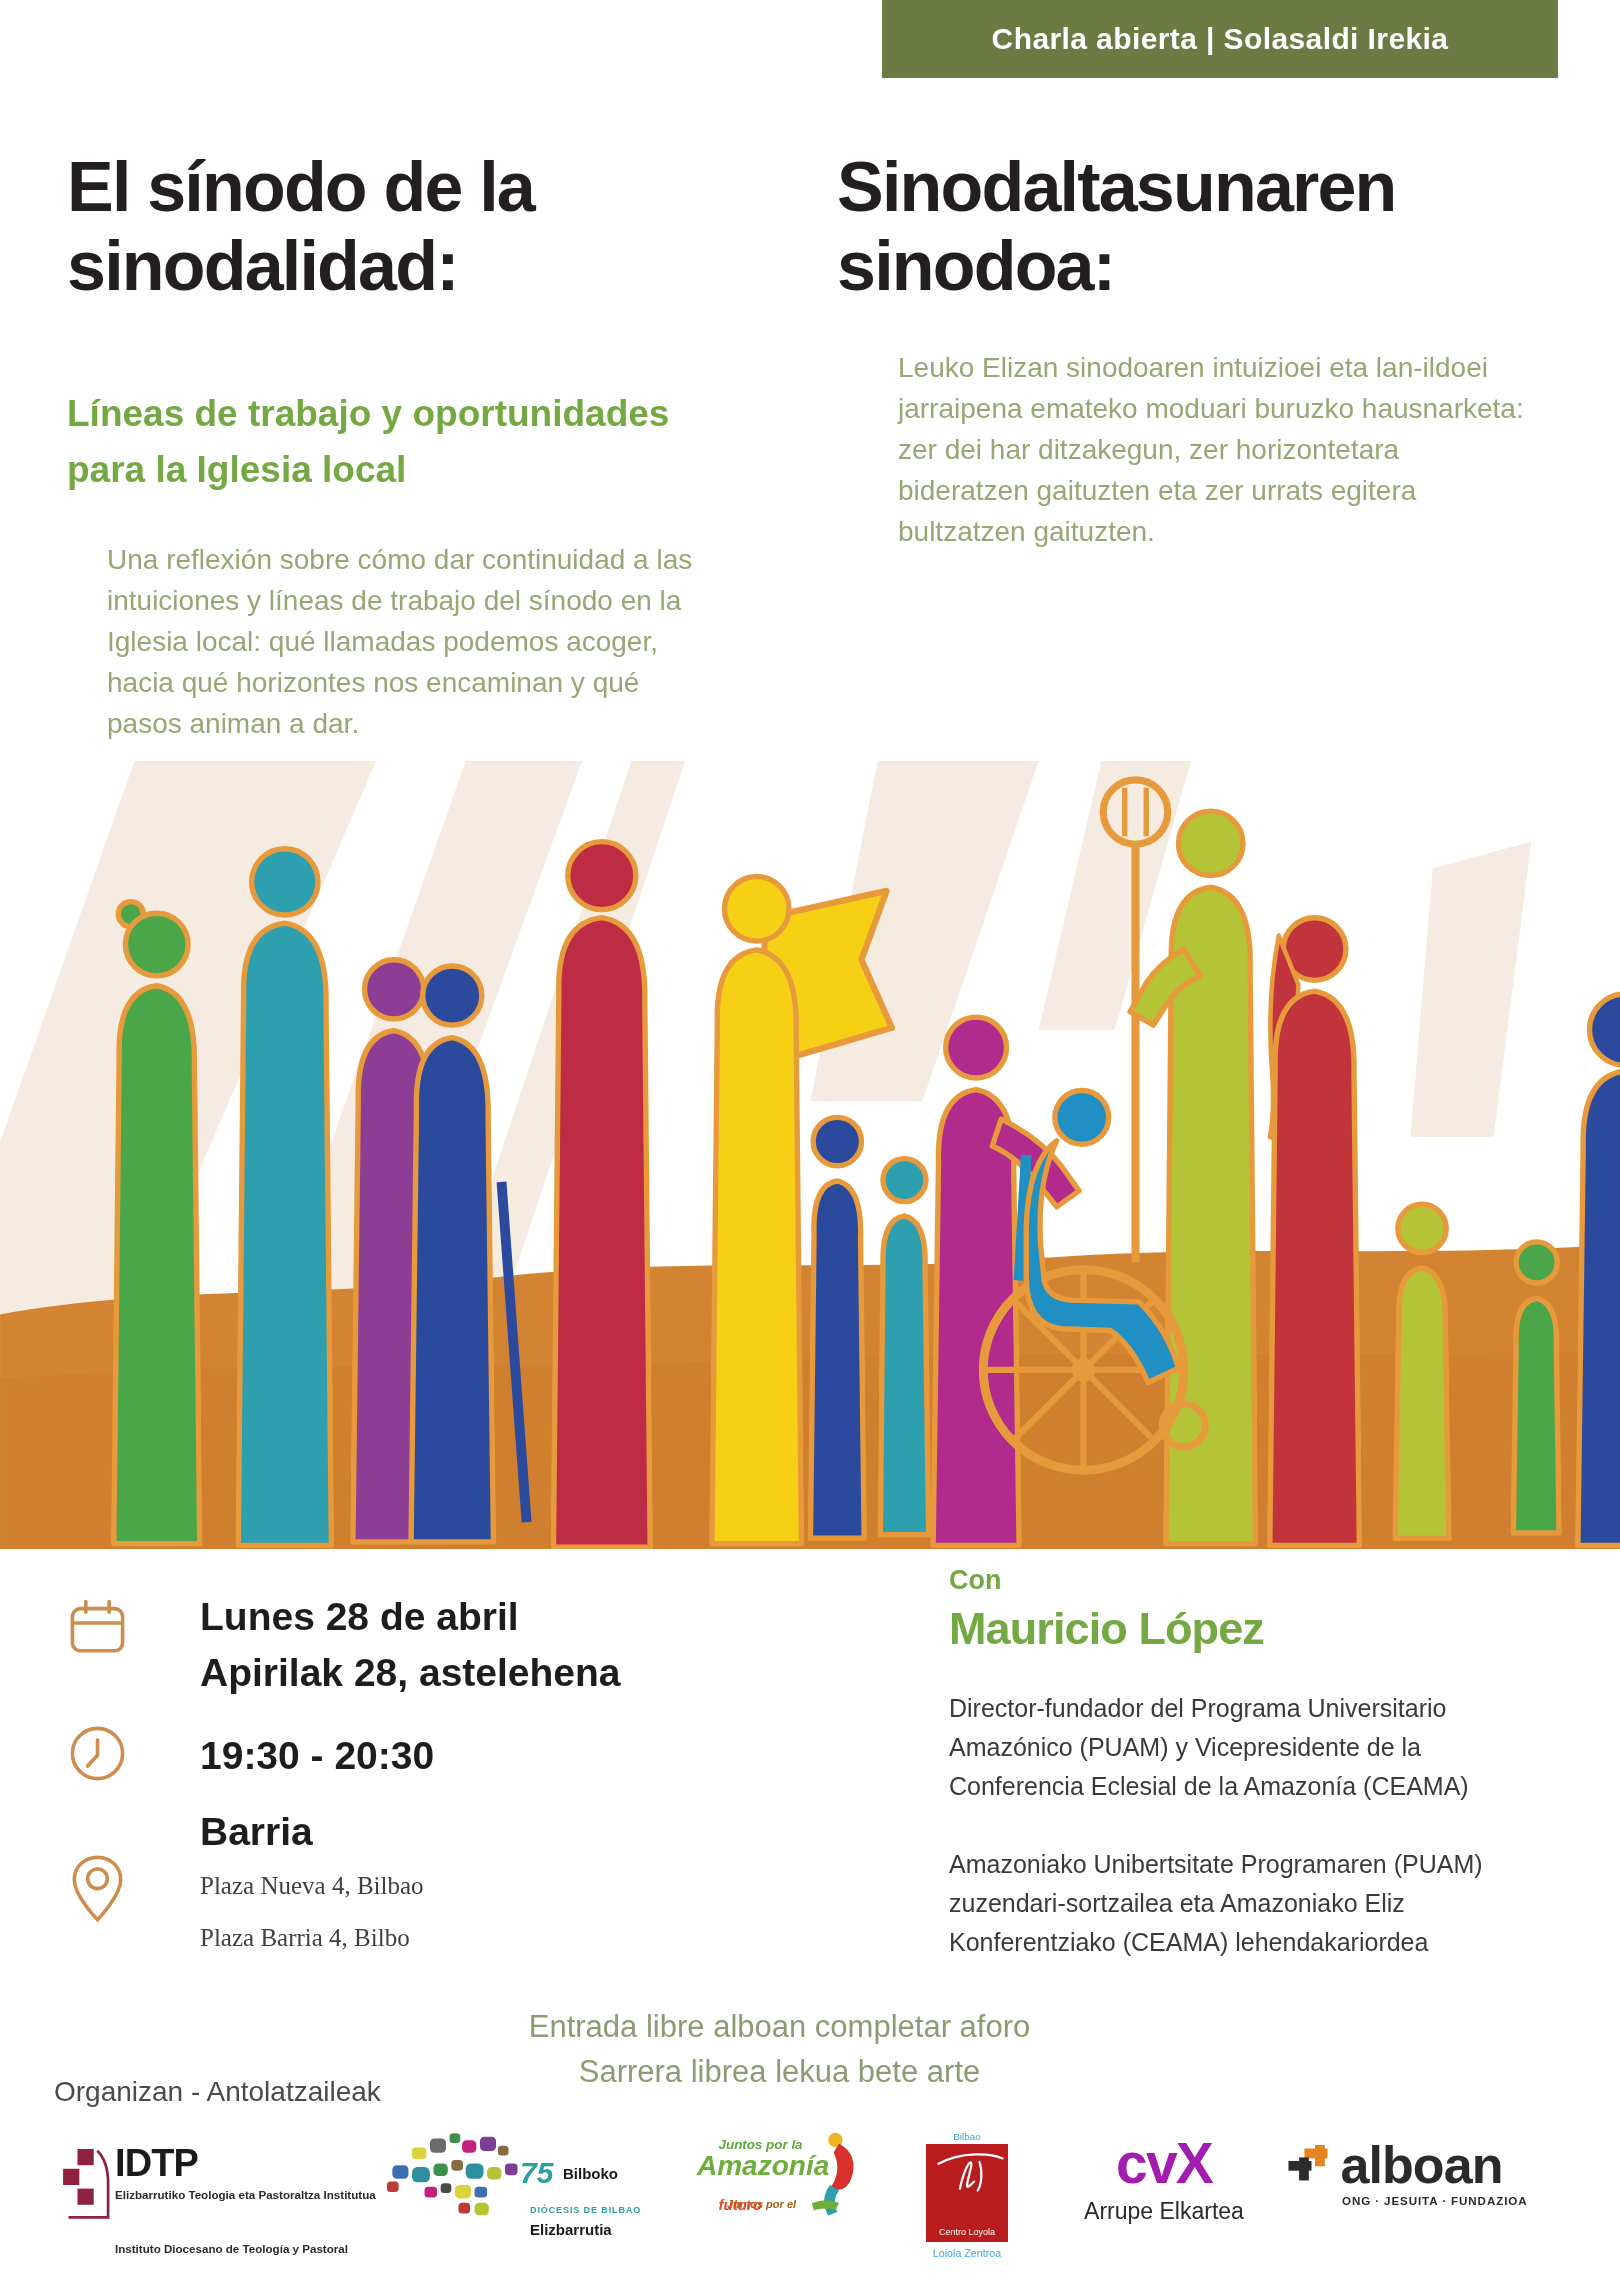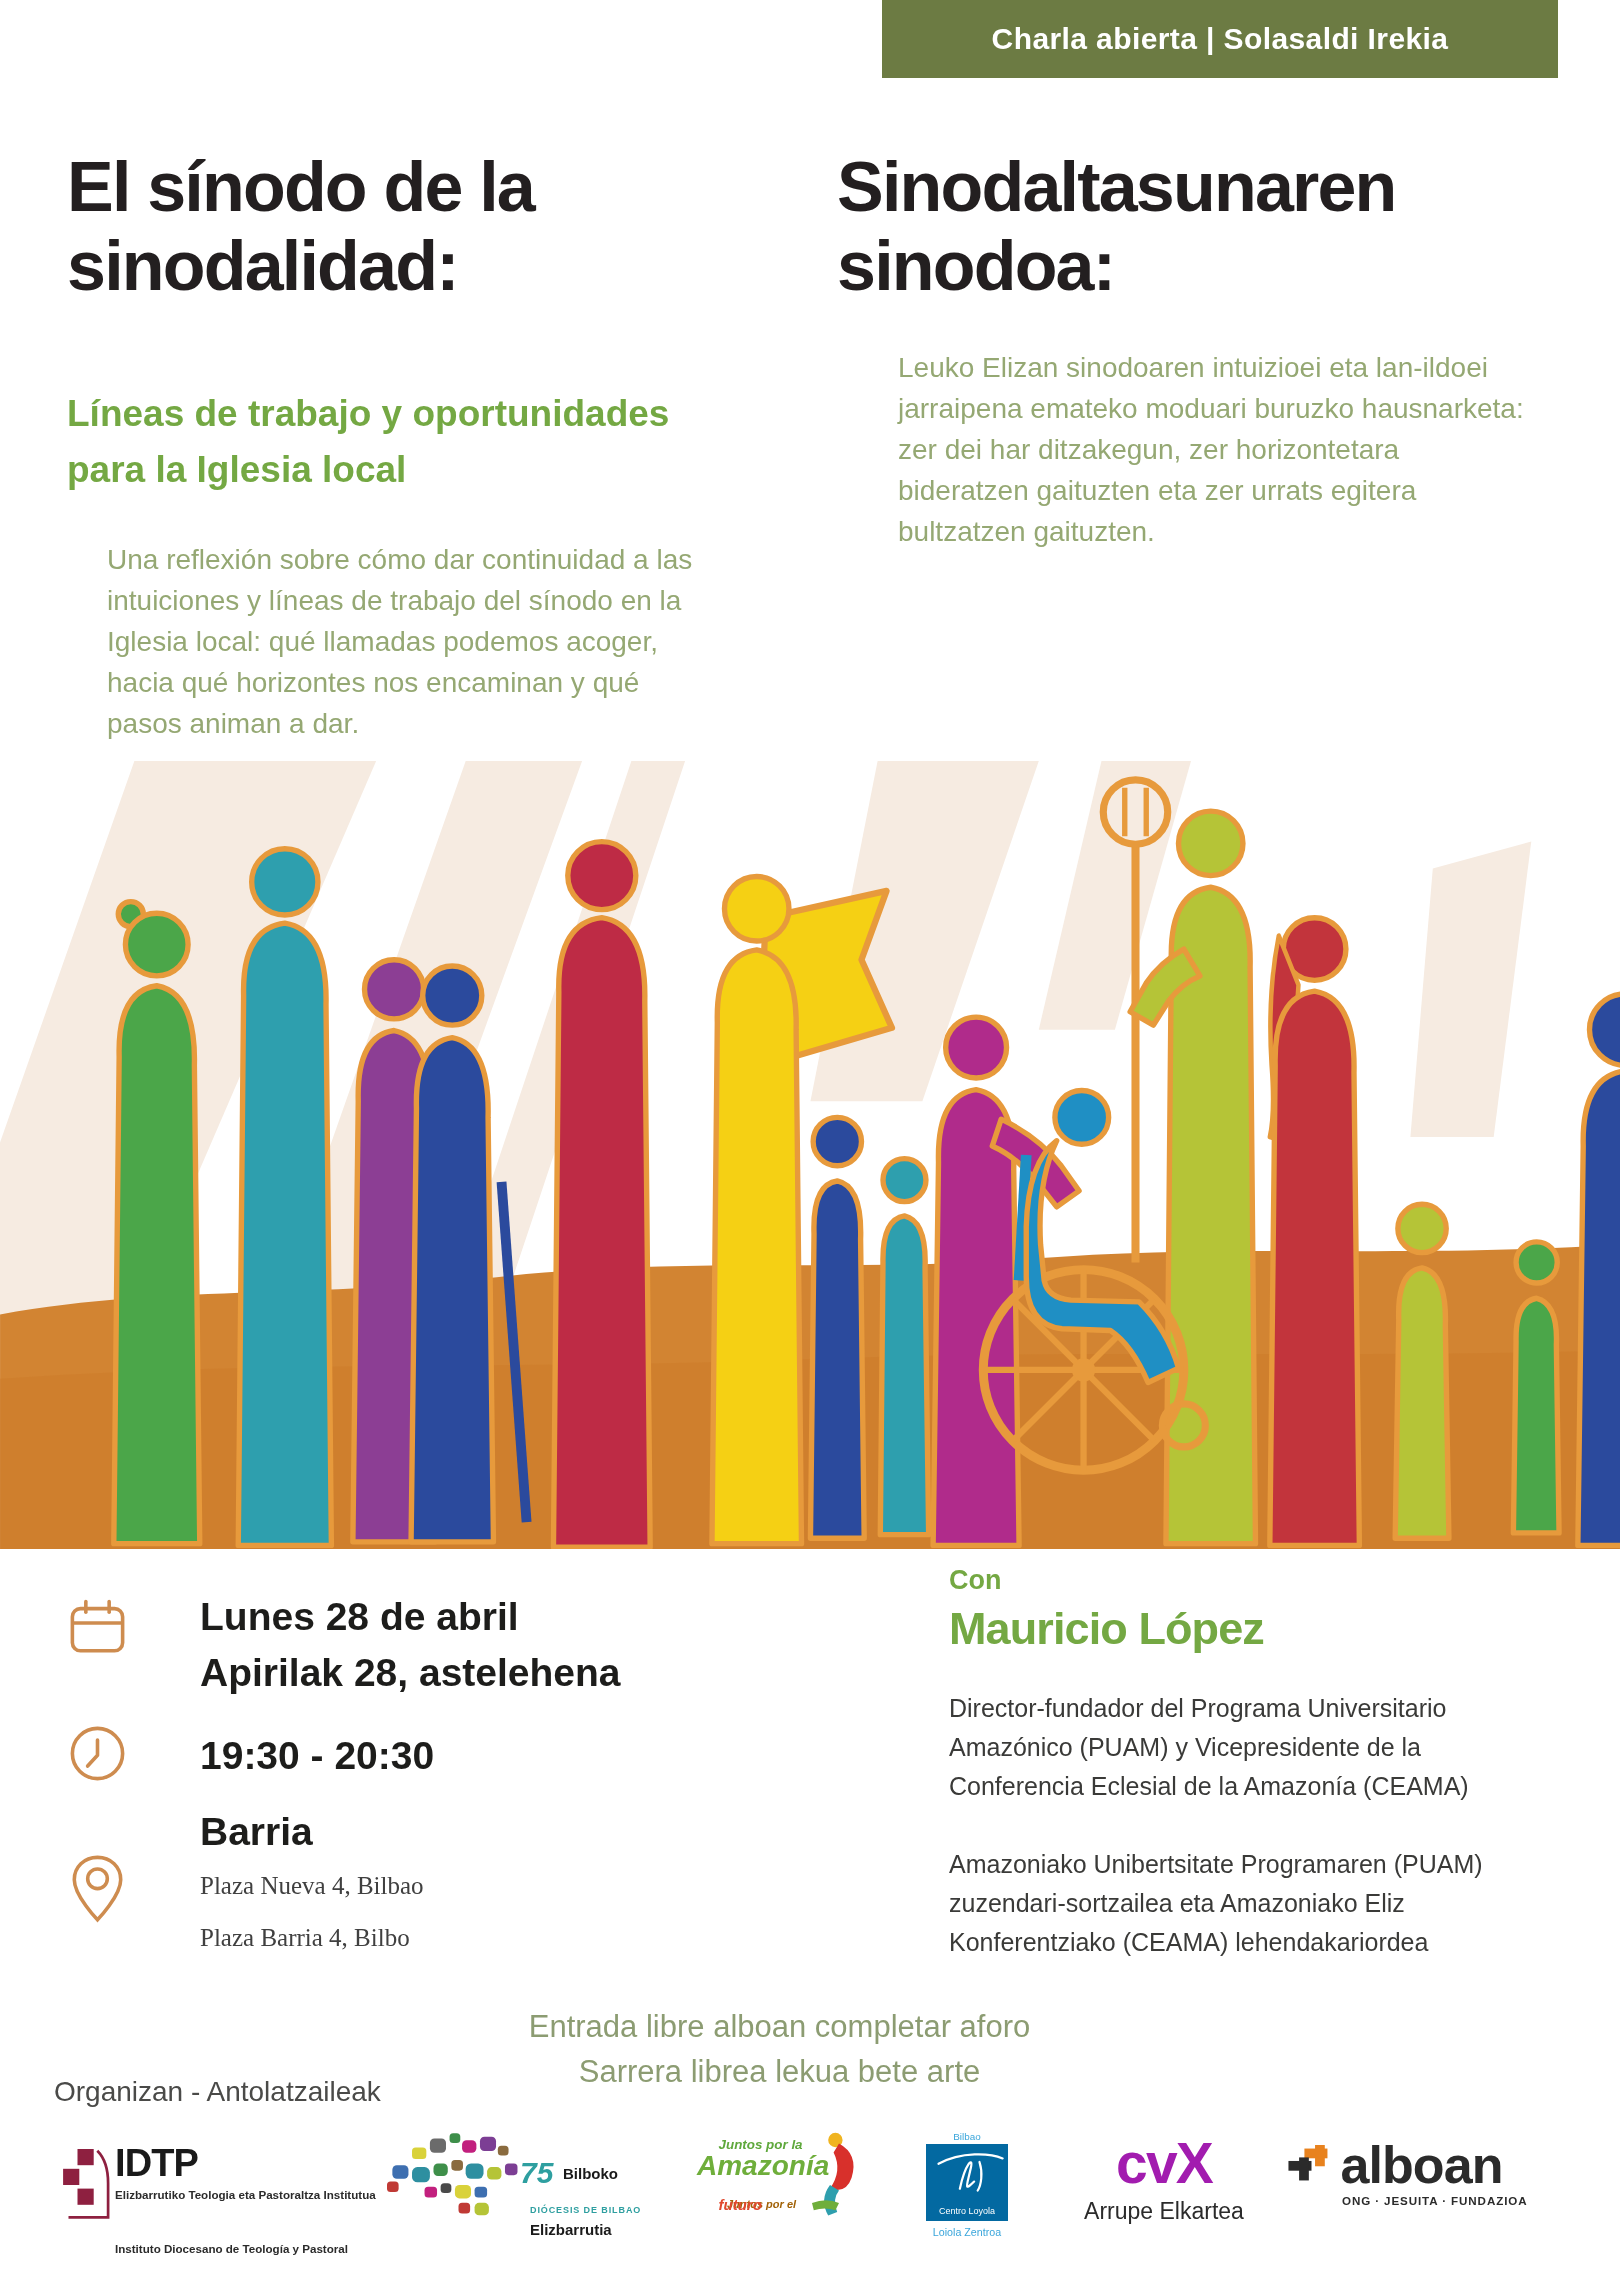--- a/index.html
+++ b/index.html
@@ -61,21 +61,21 @@
   .dio-l2{position:absolute;left:143px;top:54px;font-size:15px;font-weight:700;color:#1a1a1a;margin-top:36px;}
   .dio-l3{position:absolute;left:143px;top:74px;font-size:9px;font-weight:700;letter-spacing:0.9px;color:#2e9fa0;}
   .amazonia{left:697px;top:7.2px;width:215px;font-style:italic;font-weight:700;line-height:1;}
   .ama-l1{position:absolute;left:21.5px;top:0;font-size:13.4px;color:#5fa83c;}
   .ama-l2{position:absolute;left:0;top:14.3px;font-size:28px;color:#6fae3b;}
   .ama-l3{position:absolute;left:30px;top:61px;font-size:11px;color:#a16207;}
   .ama-l4{position:absolute;left:21.5px;top:59px;font-size:15px;color:#e0492e;}
   .parrot{position:absolute;left:106px;top:-7.2px;}
   .loyola{left:922px;top:0;width:90px;text-align:center;}
   .loy-city{font-size:9.9px;color:#3ba6db;margin:0 0 1.8px 0;}
-  .loy-box{position:relative;width:82px;height:77px;background:#0369a1;margin:0 auto;}
+  .loy-box{position:relative;width:82px;height:98px;background:#b91c1c;margin:0 auto;}
   .loy-name{position:absolute;left:0;bottom:4.5px;width:100%;font-size:9px;color:#fff;}
   .loy-sub{font-size:10.7px;color:#3ba6db;margin:5.4px 0 0 0;}
   .cvx{left:1070px;top:5.4px;width:188px;text-align:center;}
   .cvx-word{font-size:57px;font-weight:700;color:#a21caf;line-height:54px;letter-spacing:-1.8px;}
   .cvx-sub{font-size:23px;color:#2b2b2b;margin-top:7.2px;}
   .alboan{left:1288px;top:10.7px;width:242px;}
   .alb-row{display:flex;align-items:flex-start;}
   .alb-icon{margin:3.6px 5.4px 0 0;}
   .alb-name{font-size:52px;font-weight:700;color:#2b2b2b;line-height:47px;letter-spacing:-0.9px;}
   .alb-sub{font-size:11.6px;font-weight:700;color:#2b2b2b;letter-spacing:0.9px;margin:5.4px 0 0 54px;}

